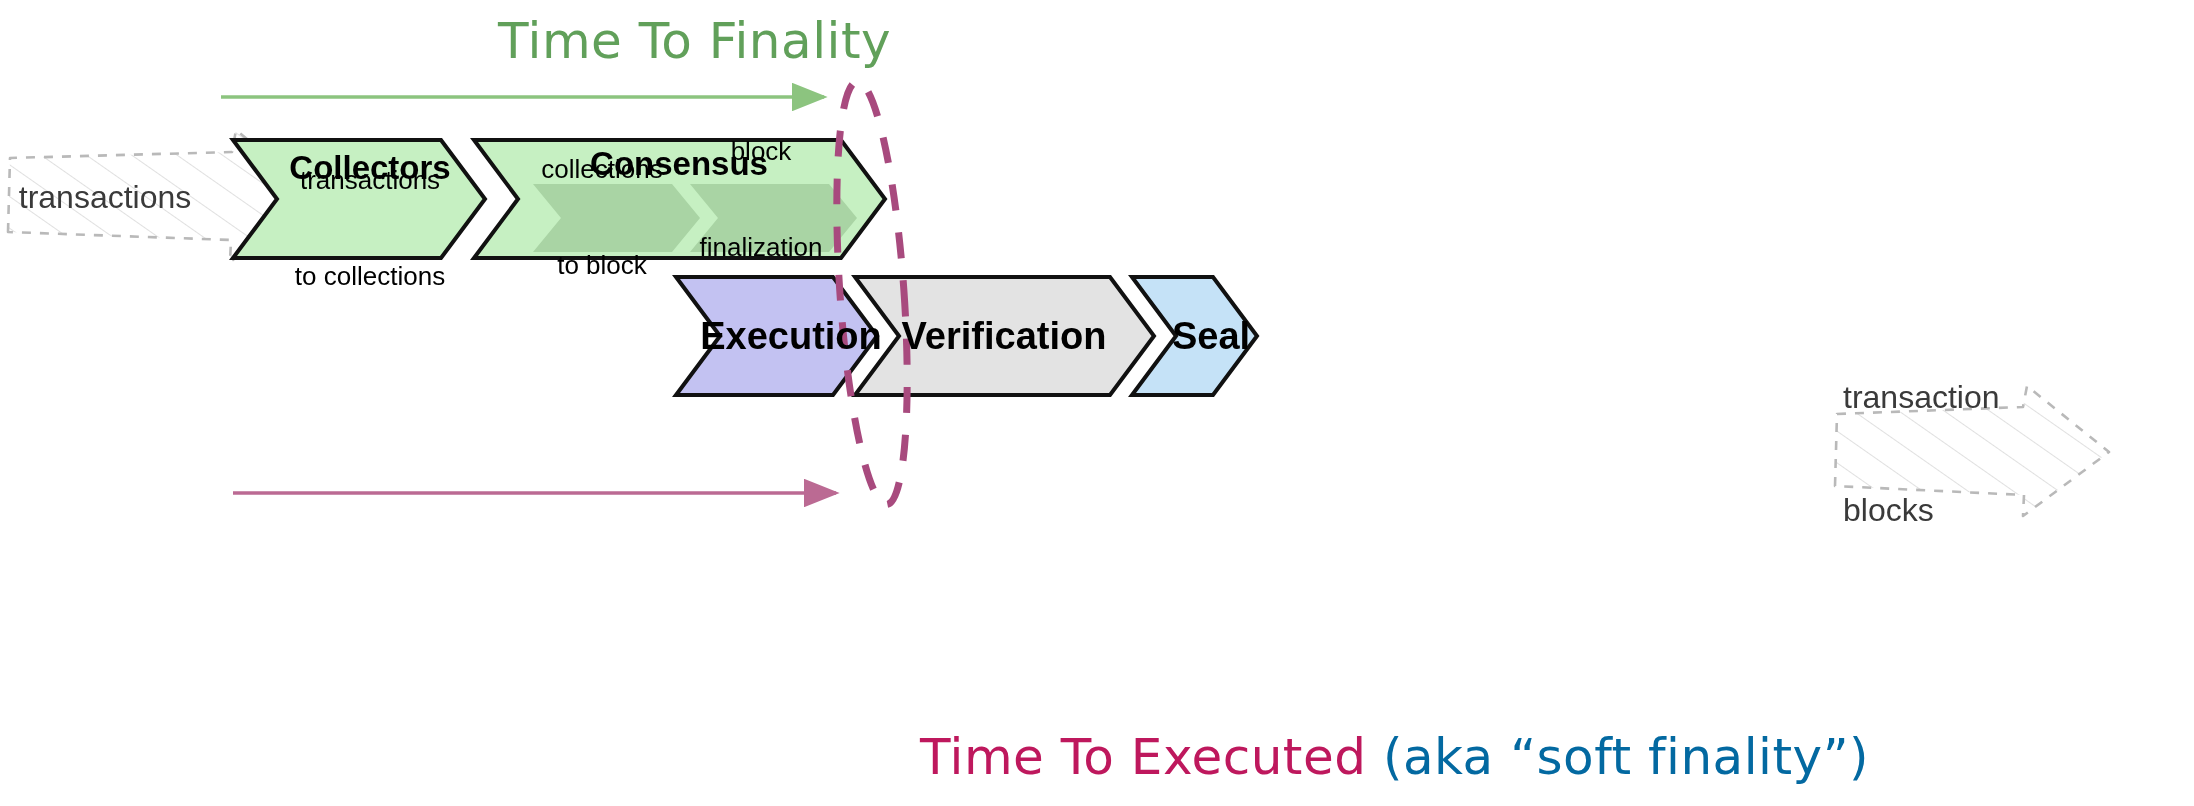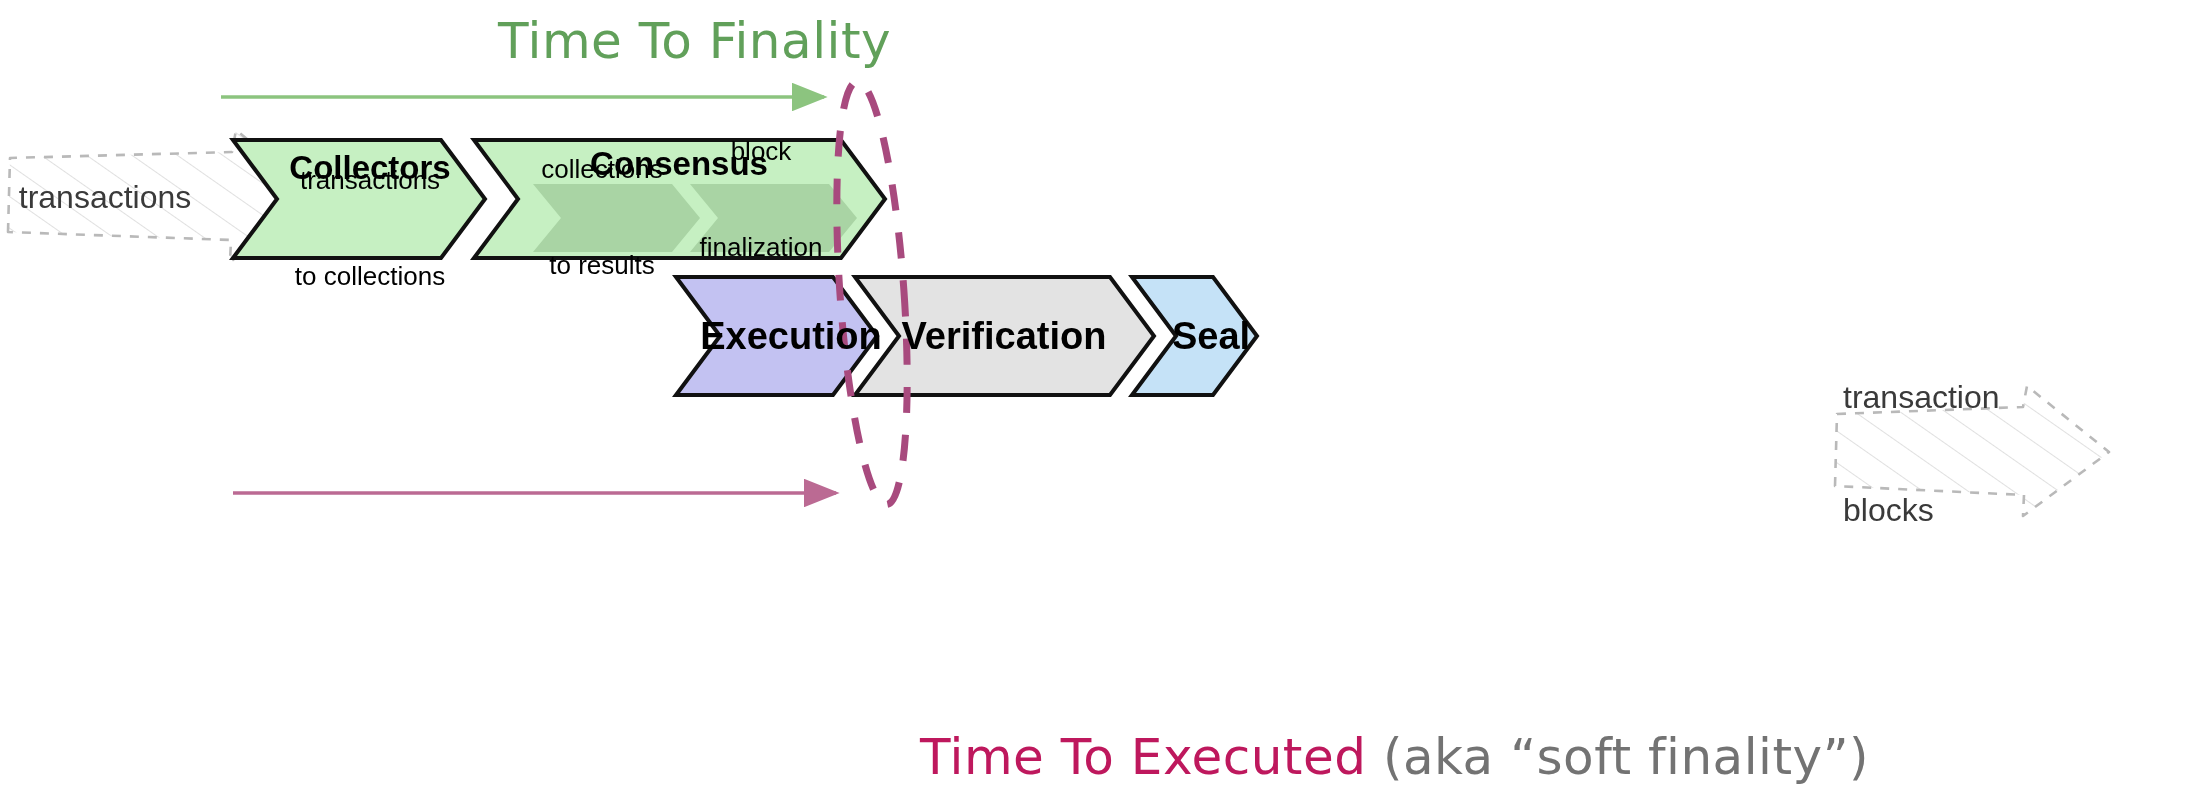--- a/index.html
+++ b/index.html
@@ -14,21 +14,21 @@
     font-size:50px; color:#61a05a; letter-spacing:.5px;
     font-family:"DejaVu Sans","Liberation Sans",sans-serif;
   }
   .tte-wrap{
     position:absolute; left:920px; top:728px;
     font-size:50px; letter-spacing:.5px;
     font-family:"DejaVu Sans","Liberation Sans",sans-serif;
     white-space:pre;
   }
   .tte-main{color:#be185d;}
-  .tte-aka{color:#737373;}
+  .tte-aka{color:#0369a1;}
 
   .chev-title{
     font-weight:bold; color:#000; font-size:33px;
     font-family:"Liberation Sans",sans-serif;
     text-align:right;
   }
   .chev-sub{
     color:#000; font-size:26px; line-height:1.22;
     font-family:"Liberation Sans",sans-serif; text-align:center;
   }
@@ -127,21 +127,21 @@
   <div class="lbl chev-title center" style="left:370px; top:168px;">Collectors</div>
   <div class="lbl chev-sub center" style="left:370px; top:229px;">
     <div>transactions</div>
     <div>to collections</div>
   </div>
 
   <div class="lbl chev-title center" style="left:679px; top:164px;">Consensus</div>
 
   <div class="lbl inner-sub center" style="left:602px; top:218px;">
     <div>collections</div>
-    <div>to results</div>
+    <div>to block</div>
   </div>
   <div class="lbl inner-sub center" style="left:761px; top:200px;">
     <div>block</div>
     <div>finalization</div>
   </div>
 
   <div class="lbl big-bold center" style="left:791px; top:336px;">Execution</div>
   <div class="lbl big-bold center" style="left:1004px; top:336px;">Verification</div>
   <div class="lbl big-bold center" style="left:1211px; top:336px;">Seal</div>
 

